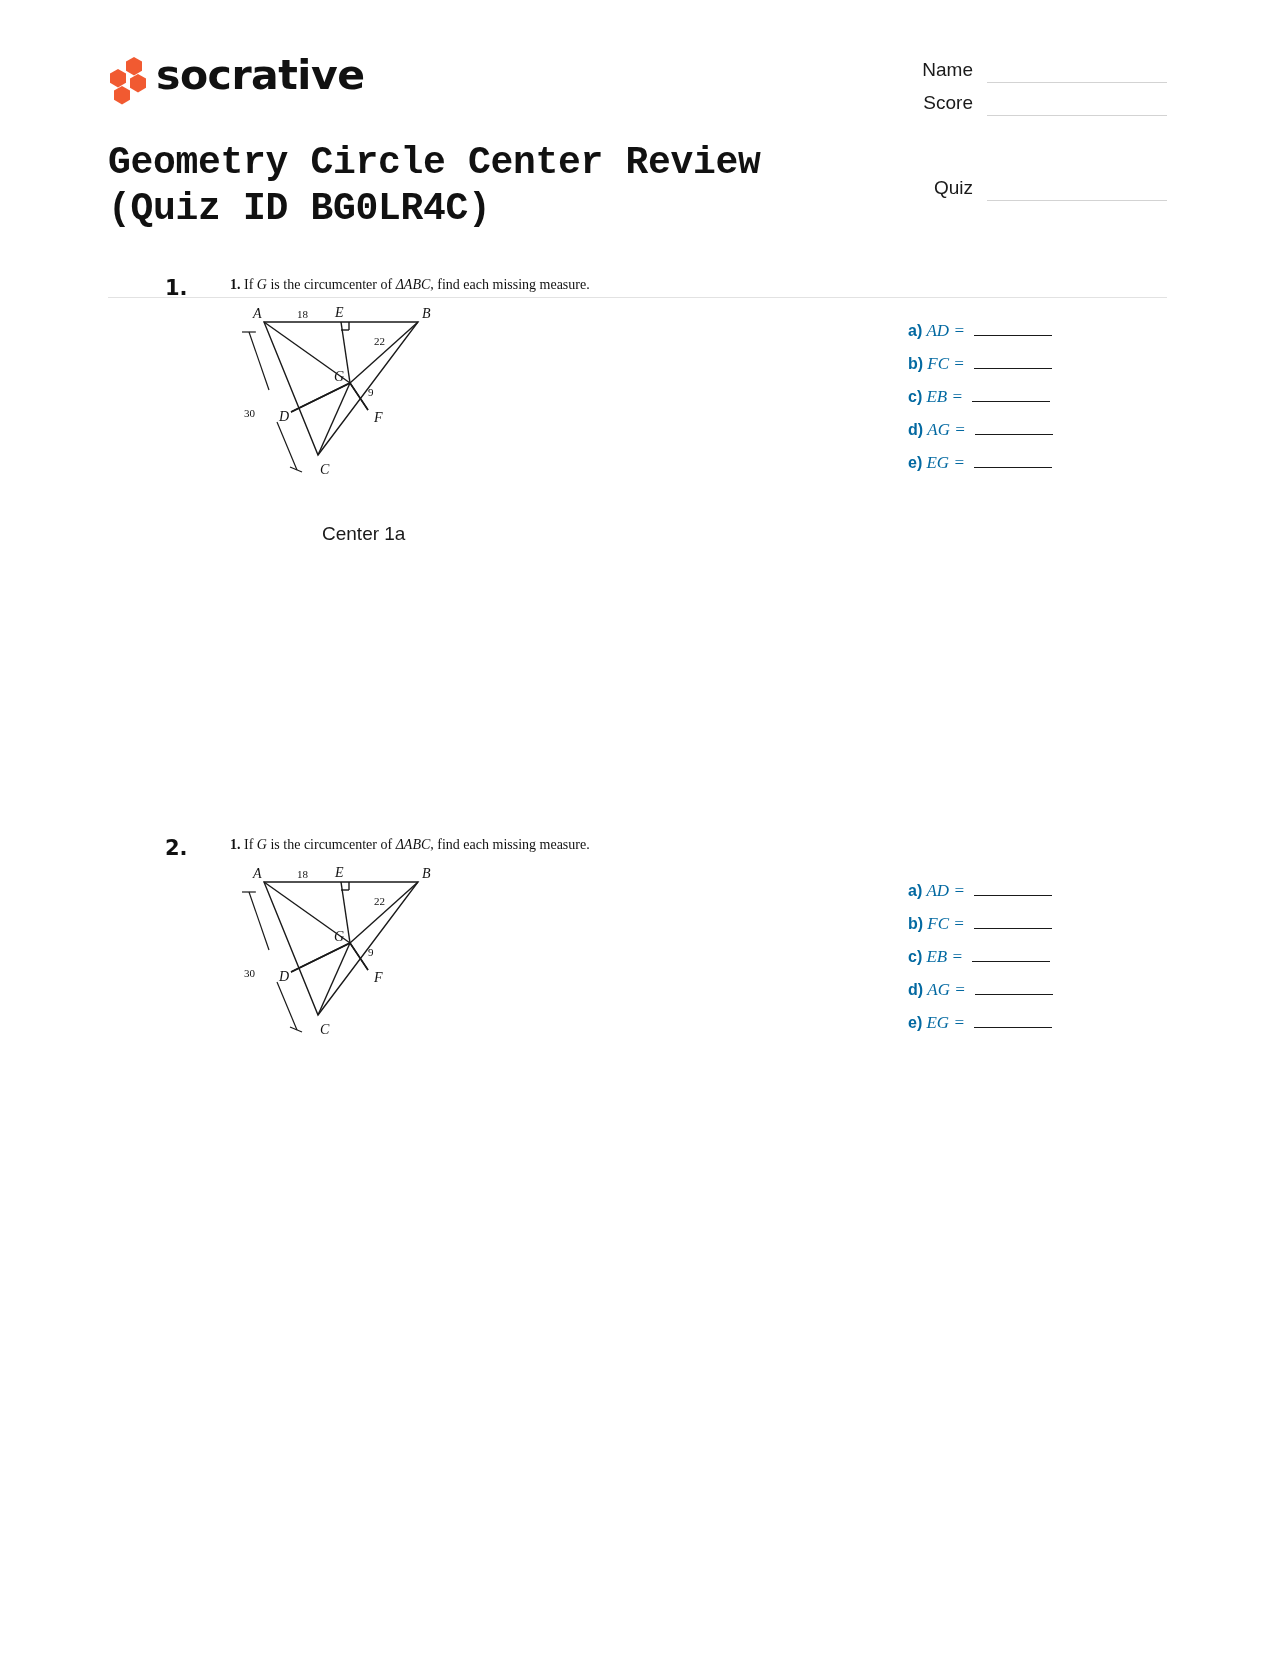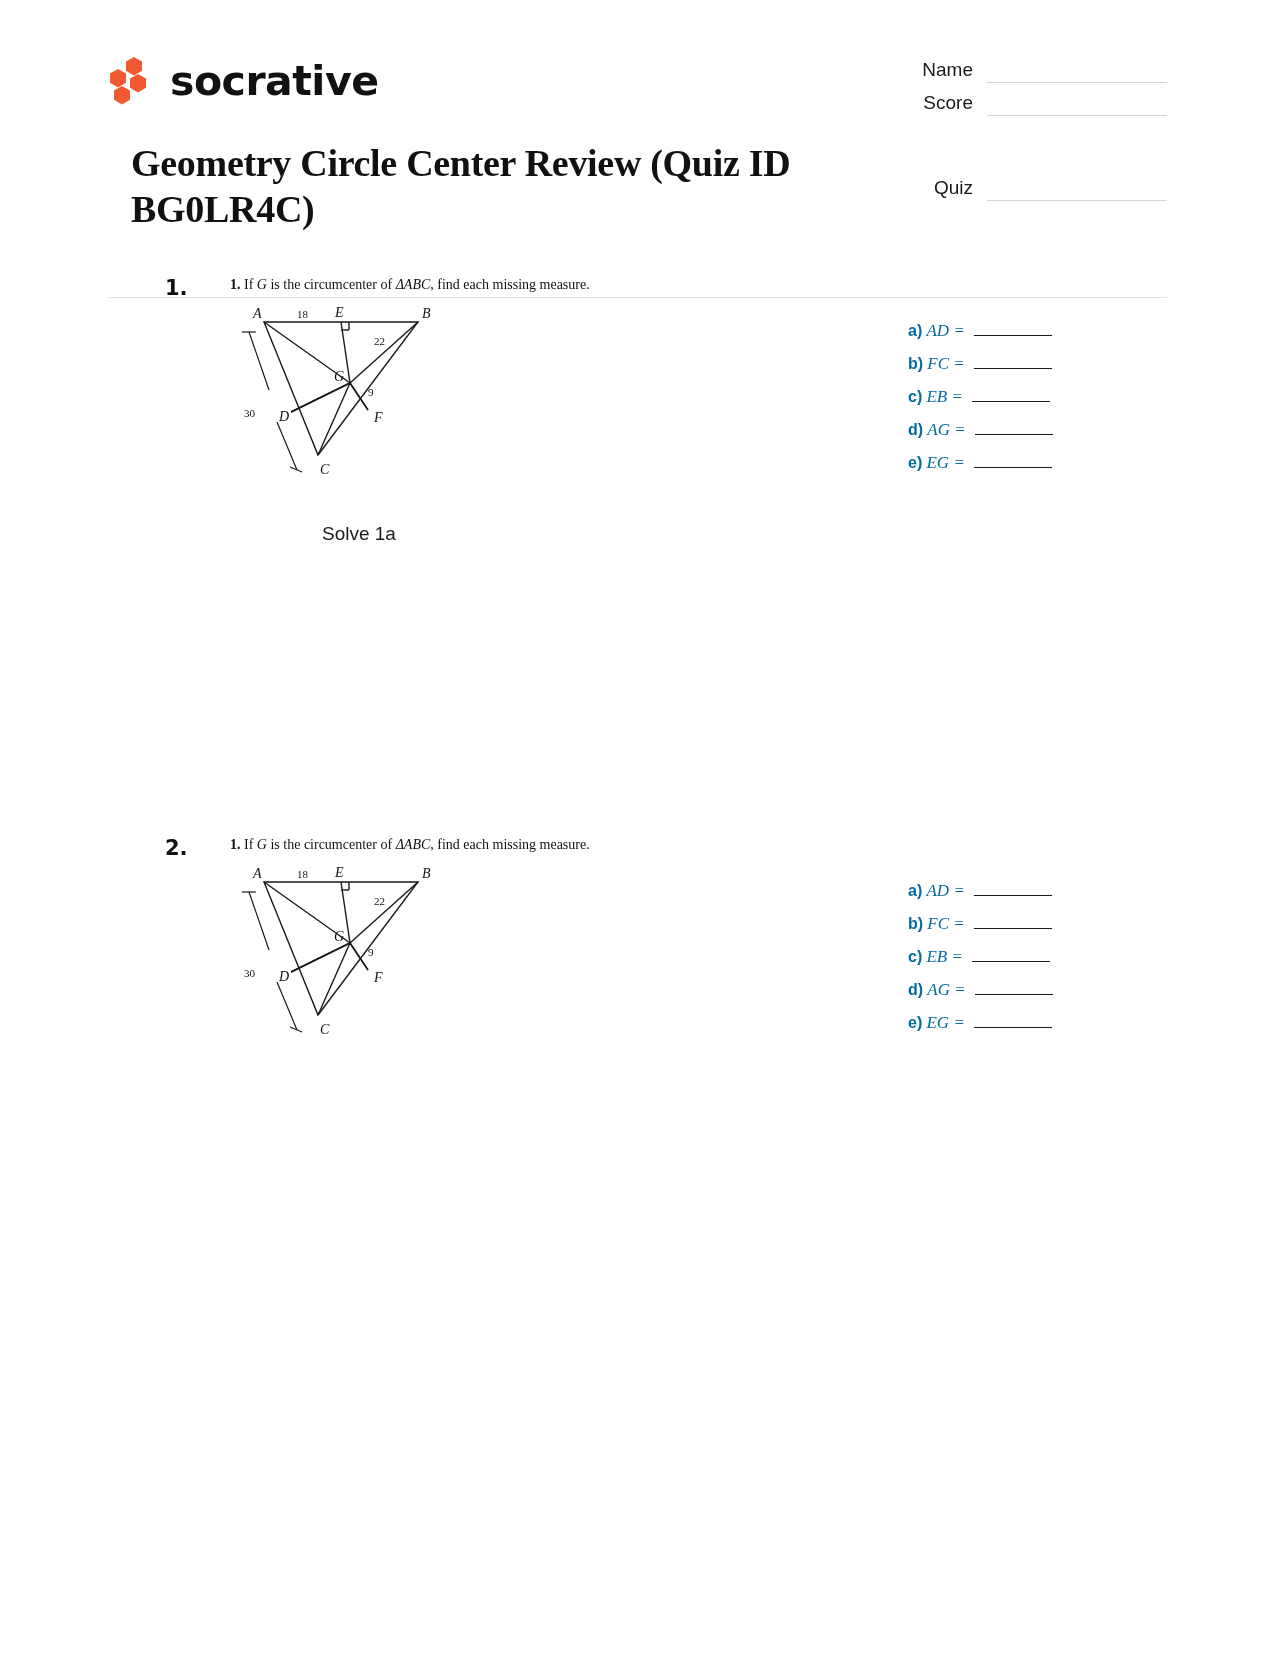--- a/index.html
+++ b/index.html
@@ -28,22 +28,20 @@
   .header {
     position: relative;
     height: 240px;
   }
 
   .brand {
     position: absolute;
     left: 0;
     top: 55px;
     display: flex;
-    align-items: center;
-    gap: 14px;
   }
   .logo-mark {
     width: 48px;
     height: 52px;
     position: relative;
     display: block;
   }
   .brand-name {
     font-family: "DejaVu Sans", sans-serif;
     font-size: 41px;
@@ -51,27 +49,26 @@
     letter-spacing: -0.5px;
     color: #111111;
     line-height: 1;
   }
 
   .doc-title {
     position: absolute;
     left: 0;
     top: 140px;
     width: 720px;
-    font-family: Liberation Serif, serif;
+    font-family: Liberation Mono, monospace;
     font-size: 38px;
     font-weight: 700;
     line-height: 1.22;
     letter-spacing: -0.3px;
     color: #111111;
-    margin-left: 23px;
   }
 
   .meta-fields {
     position: absolute;
     right: 0;
     top: 60px;
     width: 290px;
   }
   .meta-row {
     display: flex;
@@ -306,21 +303,21 @@
             </div>
             <div class="answer-item">
               <span class="alabel">e)</span>
               <span class="aexpr">EG =</span>
               <span class="ablank"></span>
             </div>
           </div>
 
         </div>
 
-        <div class="solve-label">Solve 1a</div>
+        <div class="solve-label">Center 1a</div>
       </div>
     </div>
 
     <div class="question-block">
       <div class="q-number">2.</div>
       <div class="q-body">
 
         <div class="q-prompt">
           <span class="bold">1.</span><span> If </span><span class="ital">G</span><span> is the circumcenter of </span><span class="ital">ΔABC</span><span>, find each missing measure.</span>
         </div>

